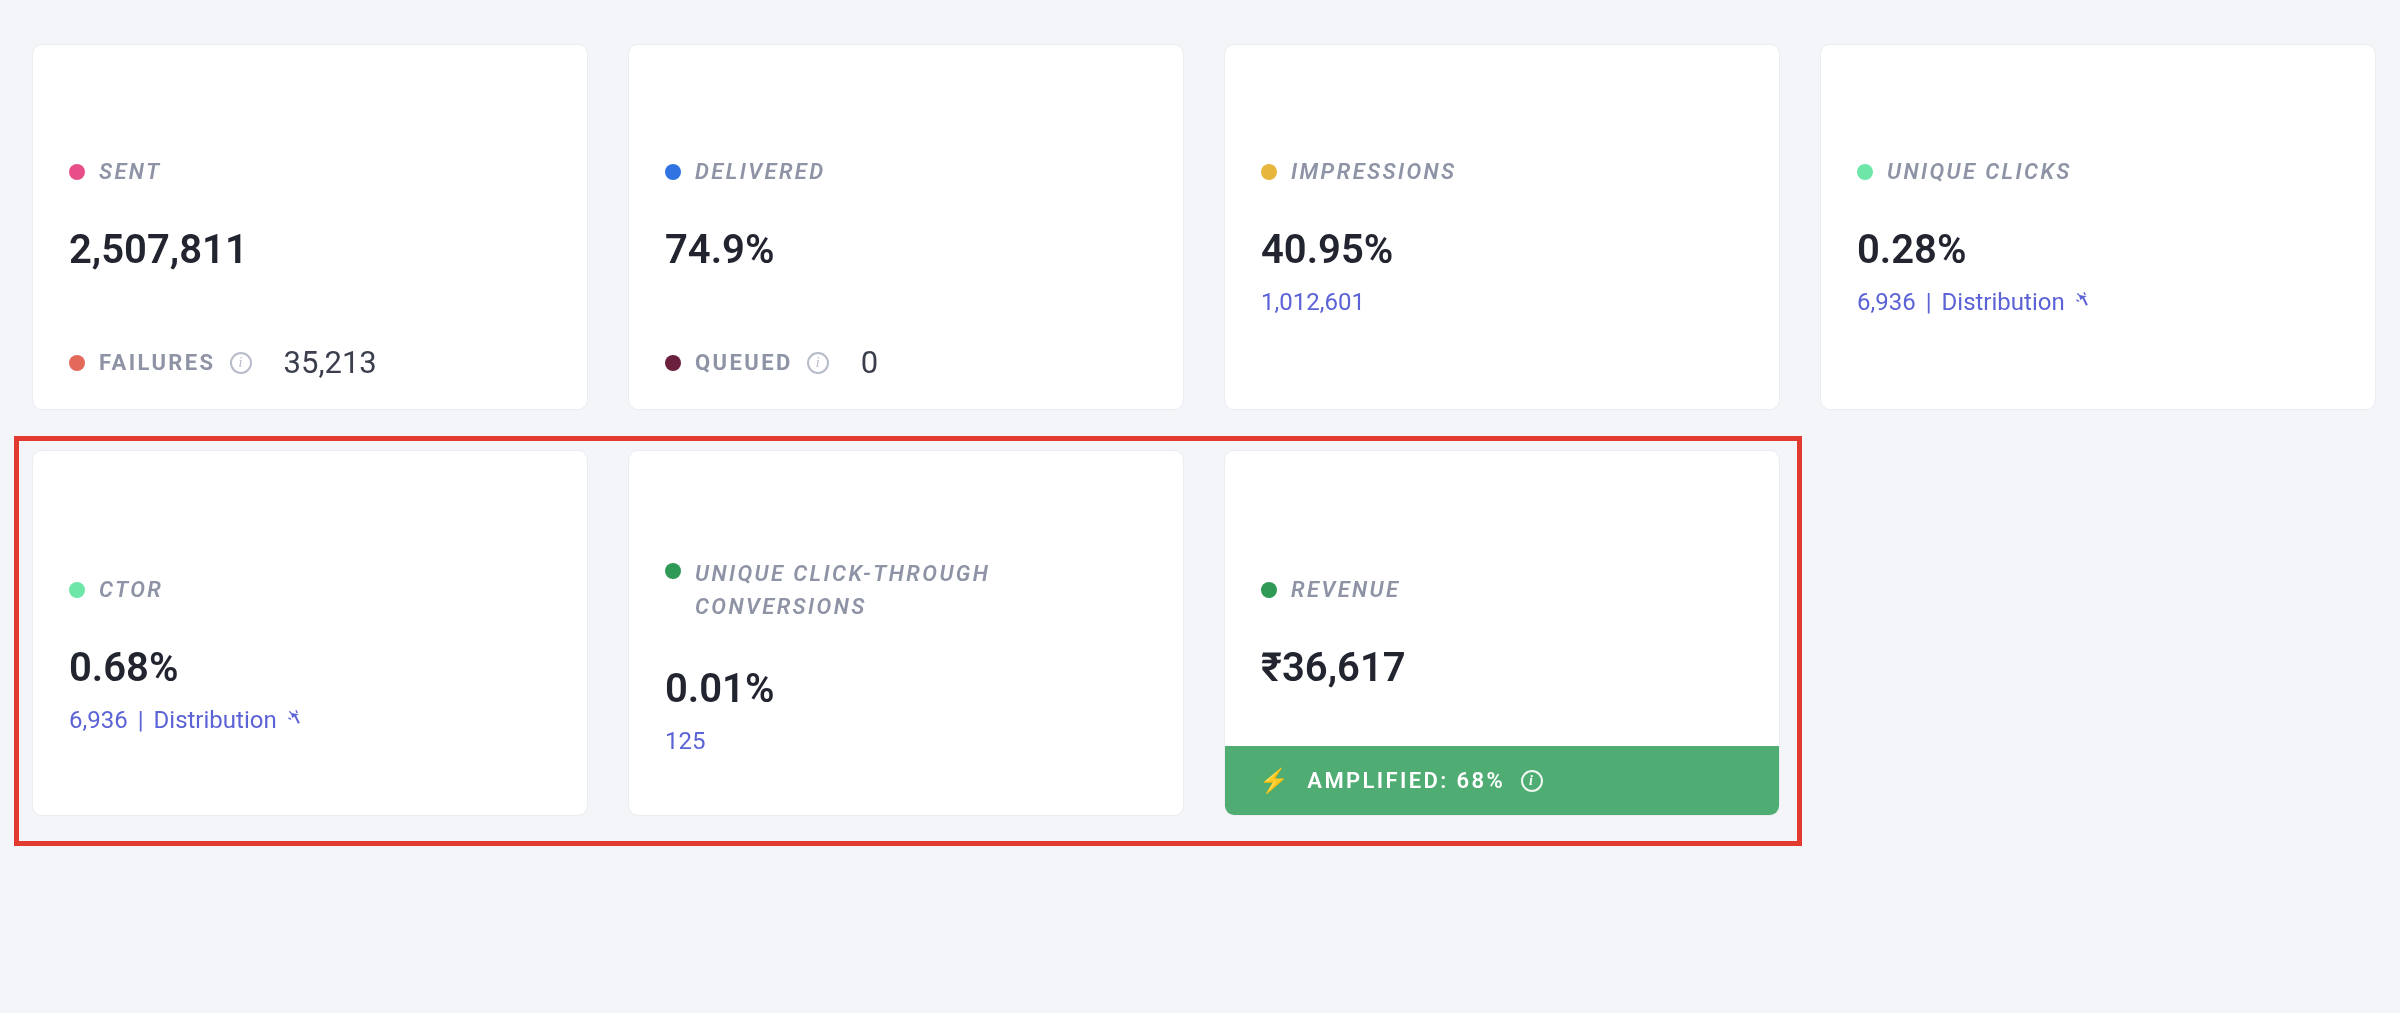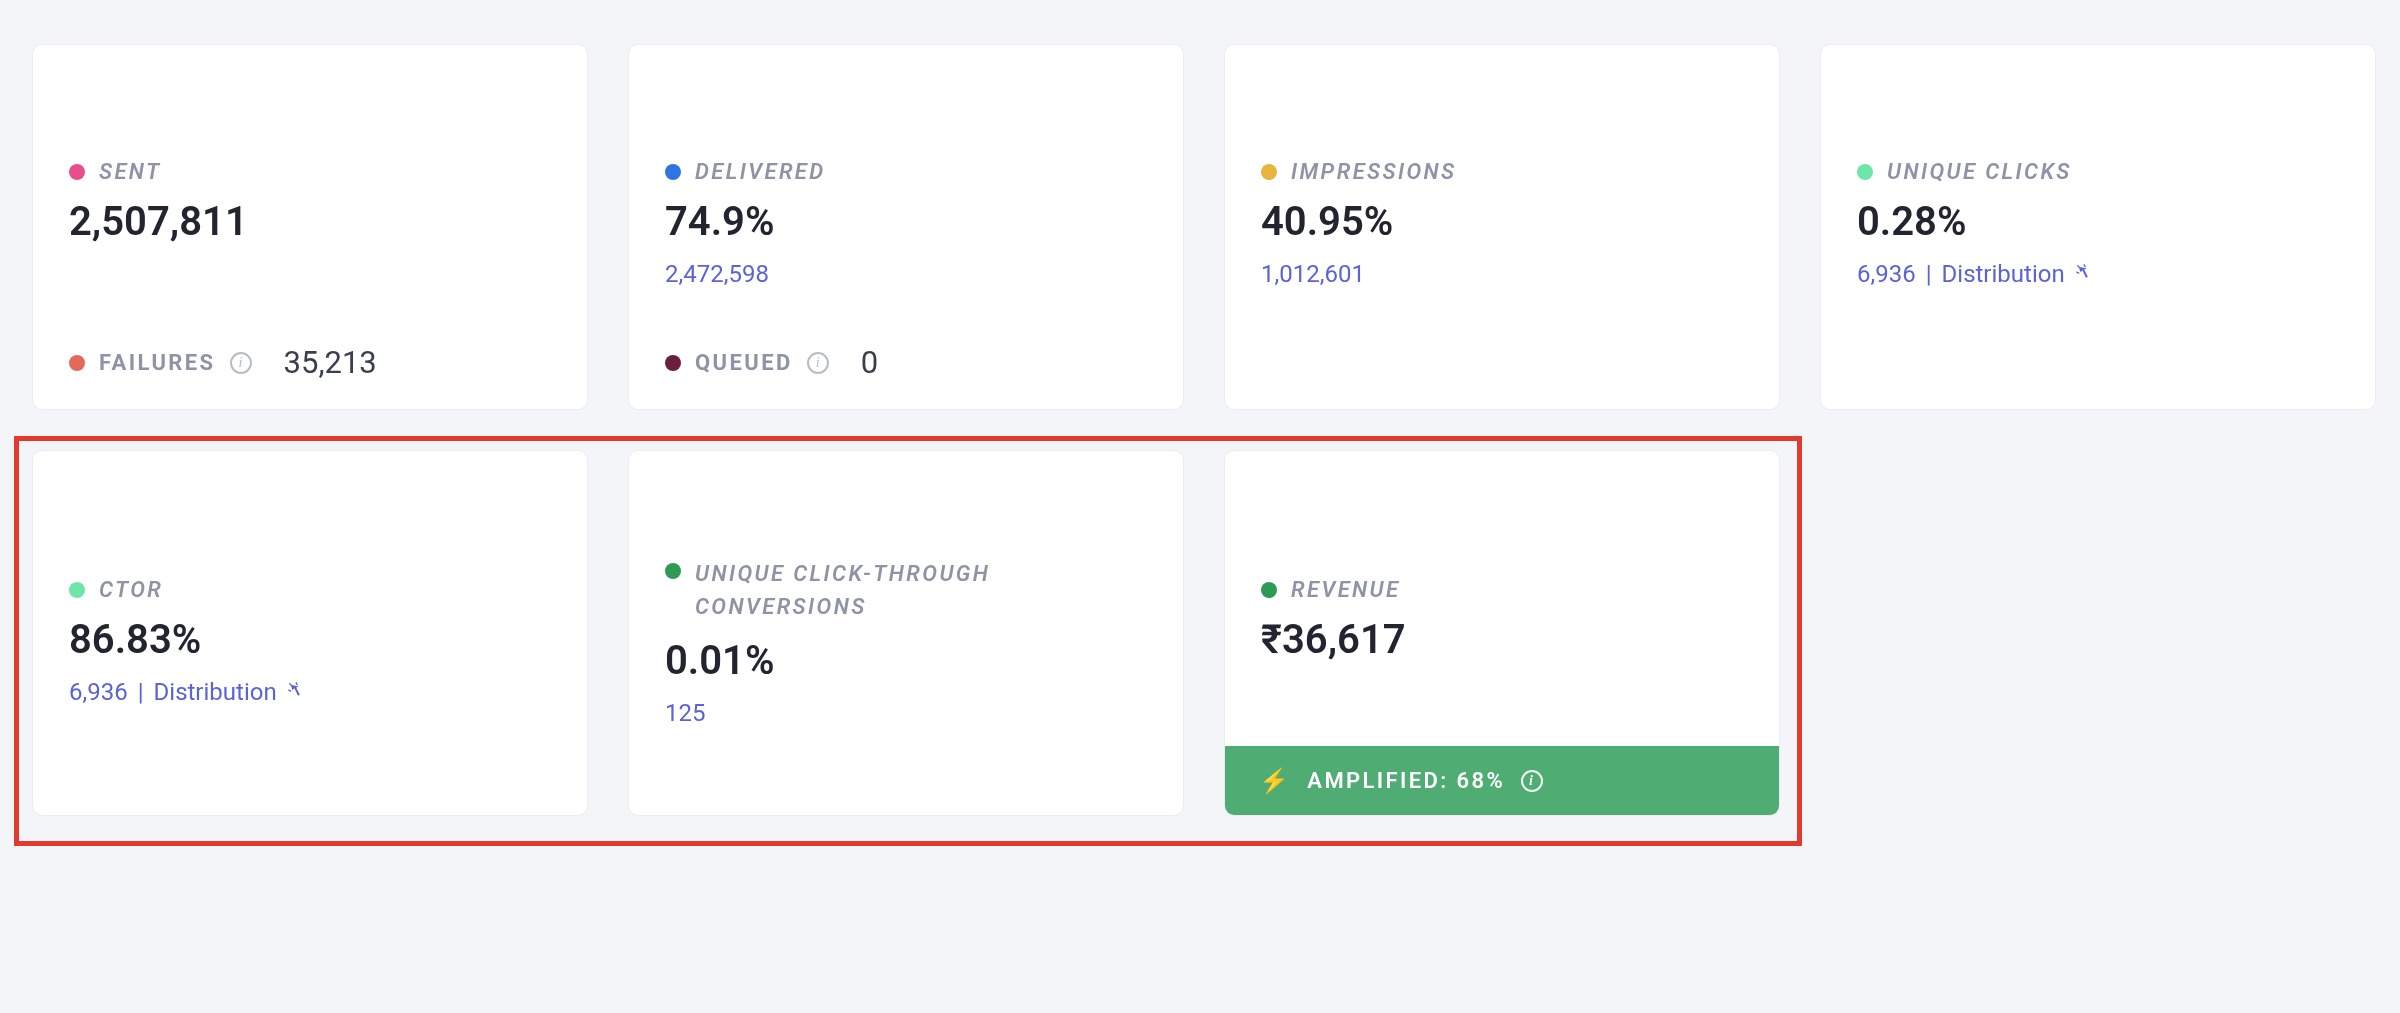--- a/index.html
+++ b/index.html
@@ -69,20 +69,21 @@
     font-weight: 600;
     color: #8e94a6;
     text-transform: uppercase;
   }
   .metric-value {
     font-size: 40px;
     font-weight: 600;
     color: #22252f;
     line-height: 1.2;
     margin-bottom: 14px;
+    margin-top: 28px;
   }
   .metric-sub {
     font-size: 24px;
     color: #5c63d6;
     display: flex;
     align-items: center;
     gap: 10px;
   }
   .metric-sub .divider {
     color: #5c63d6;
@@ -180,21 +181,20 @@
     </div>
 
     <div class="card">
       <div class="card-inner">
         <div class="card-head-space"></div>
         <div class="metric-label-row">
           <span class="dot blue"></span>
           <span class="metric-label">DELIVERED</span>
         </div>
         <div class="metric-value">74.9%</div>
-        <div class="metric-sub">2,472,598</div>
       </div>
       <div class="card-footer-row">
         <span class="dot maroon"></span>
         <span class="footer-label">QUEUED</span>
         <span class="info-icon">i</span>
         <span class="footer-value">0</span>
       </div>
     </div>
 
     <div class="card">
@@ -231,21 +231,21 @@
       </div>
     </div>
 
     <div class="card">
       <div class="card-inner">
         <div class="card-head-space mid"></div>
         <div class="metric-label-row">
           <span class="dot mint"></span>
           <span class="metric-label">CTOR</span>
         </div>
-        <div class="metric-value">86.83%</div>
+        <div class="metric-value">0.68%</div>
         <div class="metric-sub">
           <span>6,936</span>
           <span class="divider">|</span>
           <a href="#" style="color:#5c63d6;text-decoration:none;">Distribution</a>
           <span class="cursor-click-icon">
             <svg width="22" height="22" viewBox="0 0 24 24" fill="#5c63d6">
                 <path d="M4 4l2 6 2-2 4 8 2-1-4-8 3-1z"></path>
                 <path d="M2 10l2 1M10 2l1 2M3 3l1.5 1.5" stroke="#5c63d6" stroke-width="1.5" stroke-linecap="round"></path>
               </svg>
           </span>

